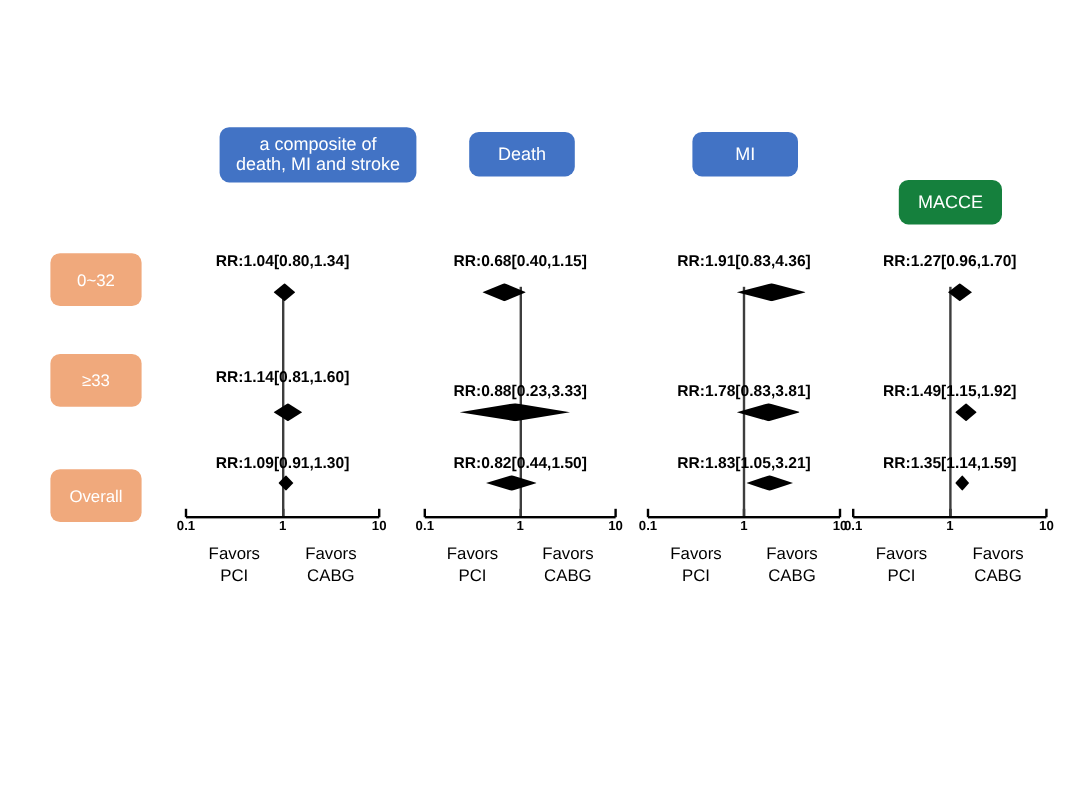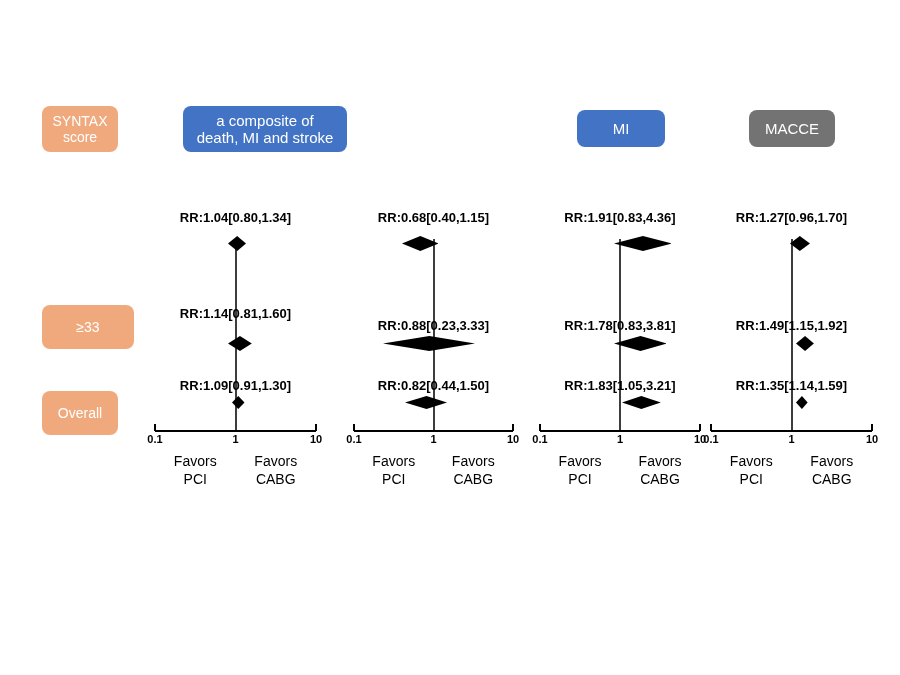--- a/index.html
+++ b/index.html
@@ -28,21 +28,21 @@
     align-items: center;
     justify-content: center;
     text-align: center;
     color: #ffffff;
     line-height: 1.15;
     box-sizing: border-box;
     white-space: pre-line;
   }
   .box.orange { background: #F0A97C; }
   .box.blue   { background: #4273C5; }
-  .box.blue2  { background: #737373; }
+  .box.blue2  { background: #15803d; margin-top: 40px; }
 
   .row-label { font-size: 14px; }
   .corner-label { font-size: 14px; }
   .col-head { font-size: 15px; }
 
   
   .col {
     position: absolute;
     top: 0; height: 675px;
     width: 0;
@@ -87,28 +87,28 @@
     transform: translateX(-50%);
     line-height: 1.25;
     white-space: pre-line;
   }
 </style>
 </head>
 <body>
 
 <div id="figure">
 
-  <div class="box orange corner-label" id="corner-box" style="left: 42px; top: 106px; width: 76px; height: 46px;">SYNTAX
-score</div>
-
-  <div class="box orange row-label" id="row-box-1" style="left: 42px; top: 305px; width: 92px; height: 44px;">≥33</div>
+
+  <div class="box orange row-label" id="row-box-0" style="left: 42px; top: 211px; width: 76px; height: 44px;">0~32</div>
+  <div class="box orange row-label" id="row-box-1" style="left: 42px; top: 295px; width: 76px; height: 44px;">≥33</div>
   <div class="box orange row-label" id="row-box-2" style="left: 42px; top: 391px; width: 76px; height: 44px;">Overall</div>
 
   <div class="box blue col-head" id="head-box-0" style="left: 155px; top: 106px; width: 164px; height: 46px; margin-left: 28px;">a composite of
 death, MI and stroke</div>
+  <div class="box blue col-head" id="head-box-1" style="left: 391px; top: 110px; width: 88px; height: 37px;">Death</div>
   <div class="box blue col-head" id="head-box-2" style="left: 577px; top: 110px; width: 88px; height: 37px; text-align: right;">MI</div>
   <div class="box blue2 col-head" id="head-box-3" style="left: 749px; top: 110px; width: 86px; height: 37px;">MACCE</div>
 
   <div class="col" id="plot-col-0">
       <div class="axis-line" style="left: 155px; top: 430px; width: 161px;"></div>
       <div class="tick" style="left: 154px; top: 424px;"></div>
       <div class="tick-label" style="left: 155px; top: 433px;">0.1</div>
       <div class="tick" style="left: 234.5px; top: 424px;"></div>
       <div class="tick-label" style="left: 235.5px; top: 433px;">1</div>
       <div class="tick" style="left: 315px; top: 424px;"></div>

